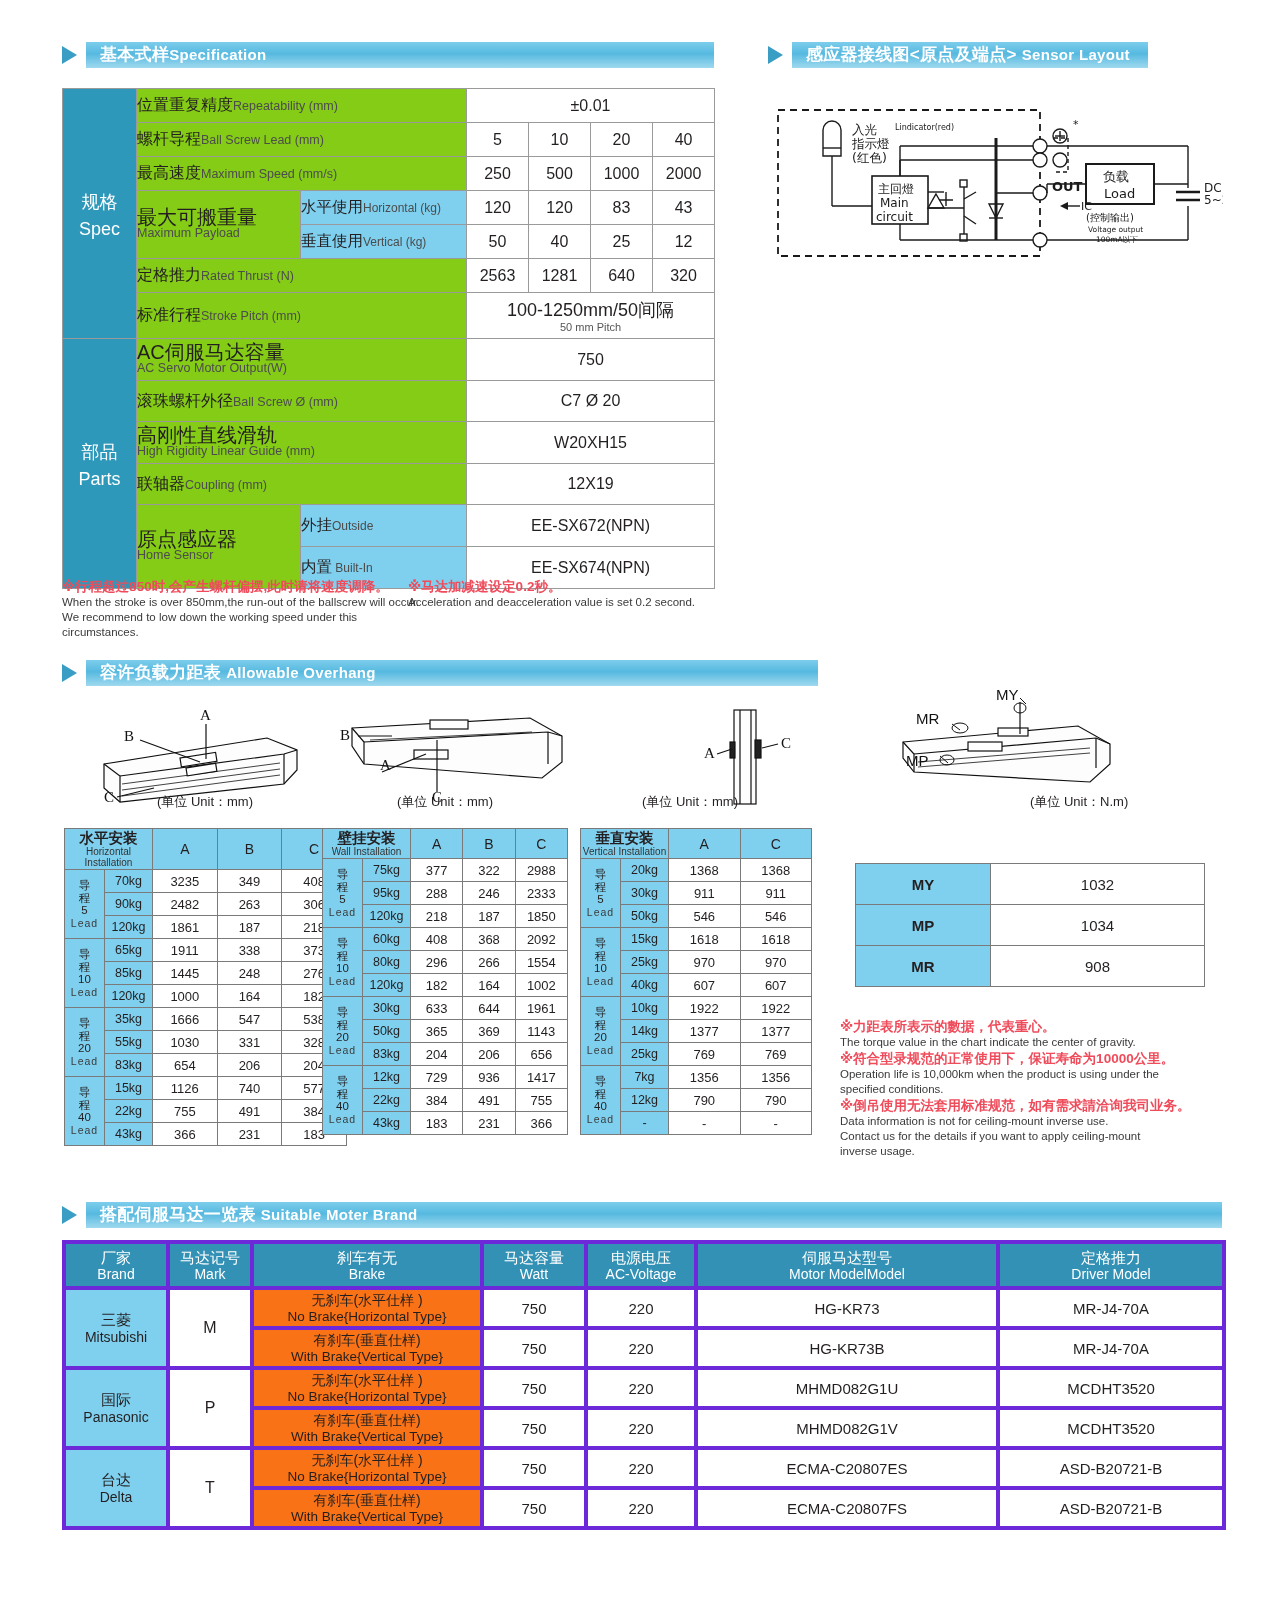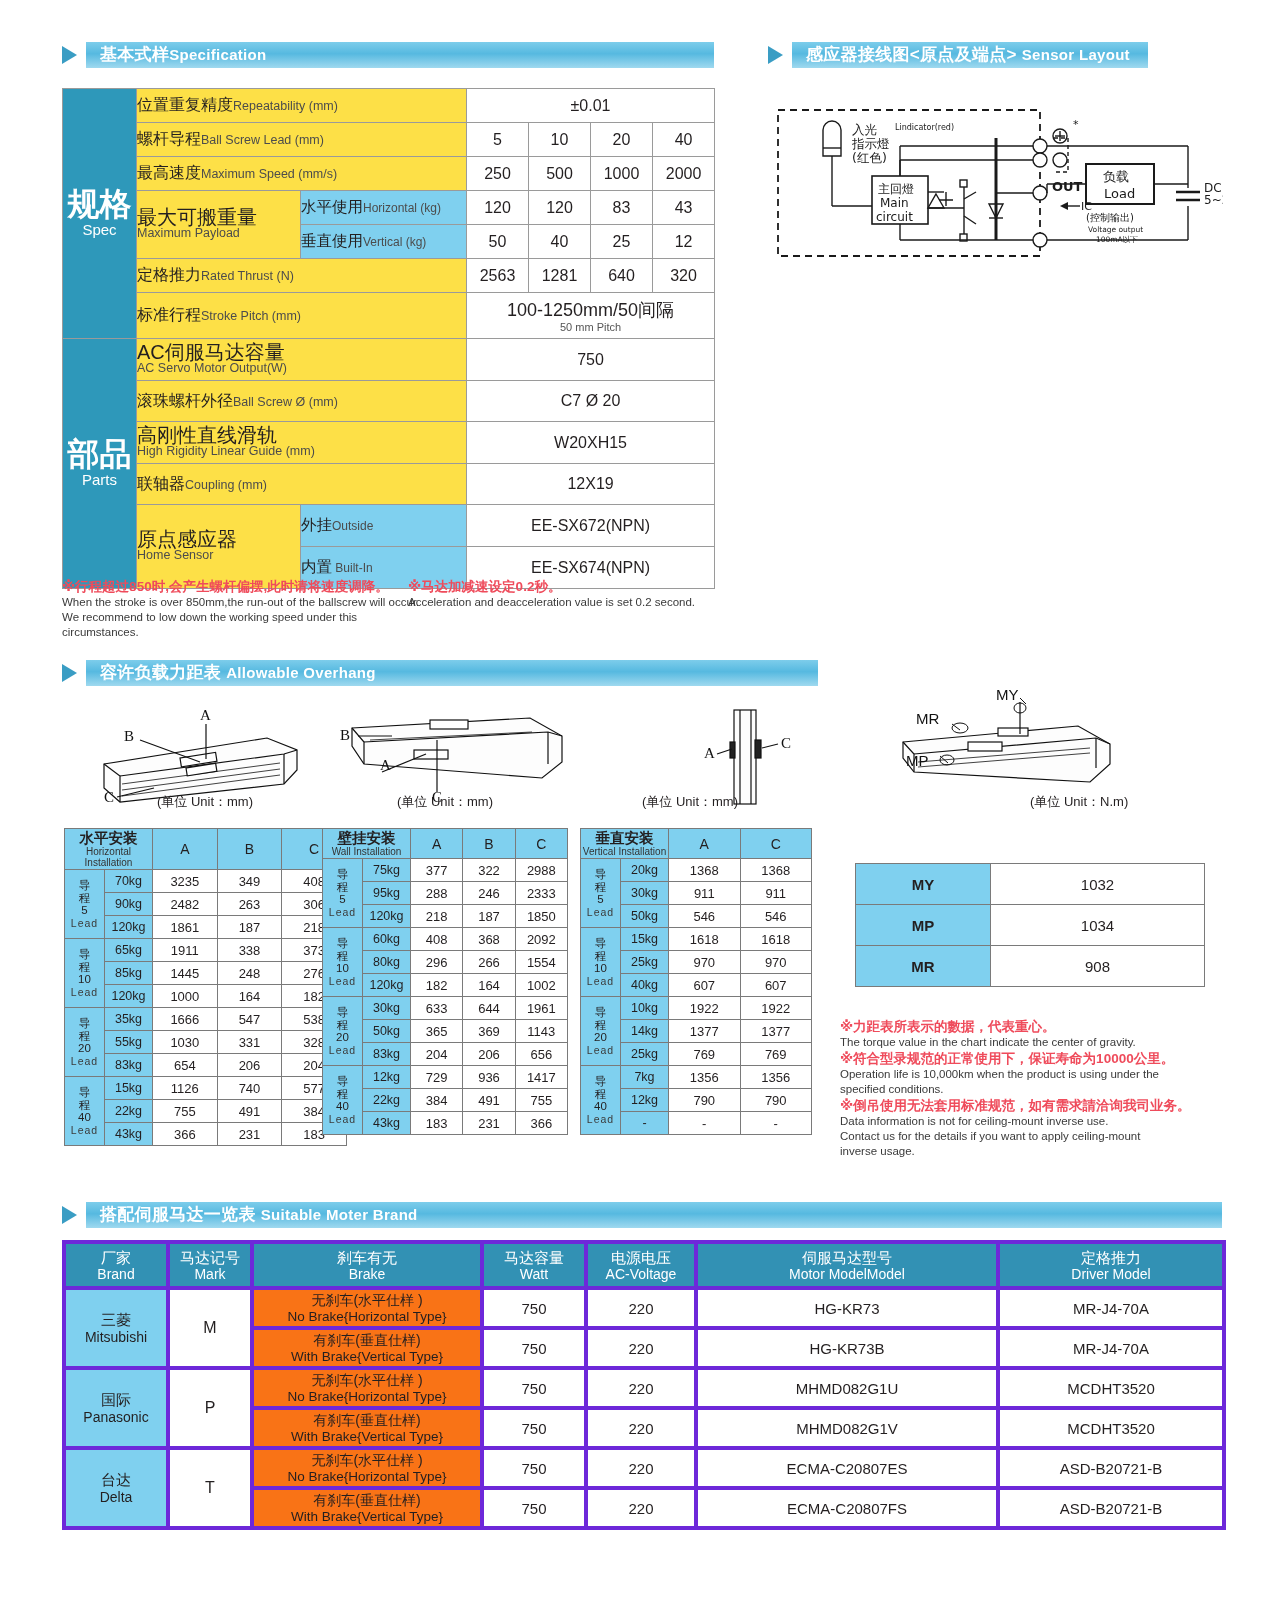--- a/index.html
+++ b/index.html
@@ -41,24 +41,24 @@
   .cellborder td, .cellborder th { border:1px solid #808080; }
 
   
   #spec-wrap { position:absolute; left:62px; top:88px; width:652px; }
   #spec-table { width:652px; table-layout:fixed; }
   #spec-table td { border:1px solid #9a9a9a; padding:0; }
   .sidecell {
     background:#2e98ba; color:#ffffff; text-align:center; vertical-align:middle;
     width:74px;
   }
-  .sidecell .cn { font-size:32px; line-height:30px; font-weight:bold; display:block; }
-  .sidecell .en { font-size:15px; display:block; margin-top:2px; }
+  .sidecell .cn { font-size:18px; line-height:30px; font-weight:normal; display:block; }
+  .sidecell .en { font-size:18px; display:block; margin-top:2px; }
   .labelcell {
-    background:#fde047; color:#231f20;
+    background:#84cc16; color:#231f20;
     padding:4px 0 4px 10px; vertical-align:middle; height:34px;margin-top:15px;
   }
   .labelcell .cn { font-size:16px; }
   .labelcell .en { font-size:12.5px; color:#4c4c4c; }
   .labelcell .stack .cn { display:block; font-size:20px; line-height:18px;}
   .labelcell .stack .en { display:block; font-size:12.5px; line-height:15px; color:#4c4c4c;}
   .subcell {
     background:#7fd0ef; color:#231f20; padding:4px 0 4px 10px; vertical-align:middle;
   }
   .subcell .cn { font-size:15.5px; }

